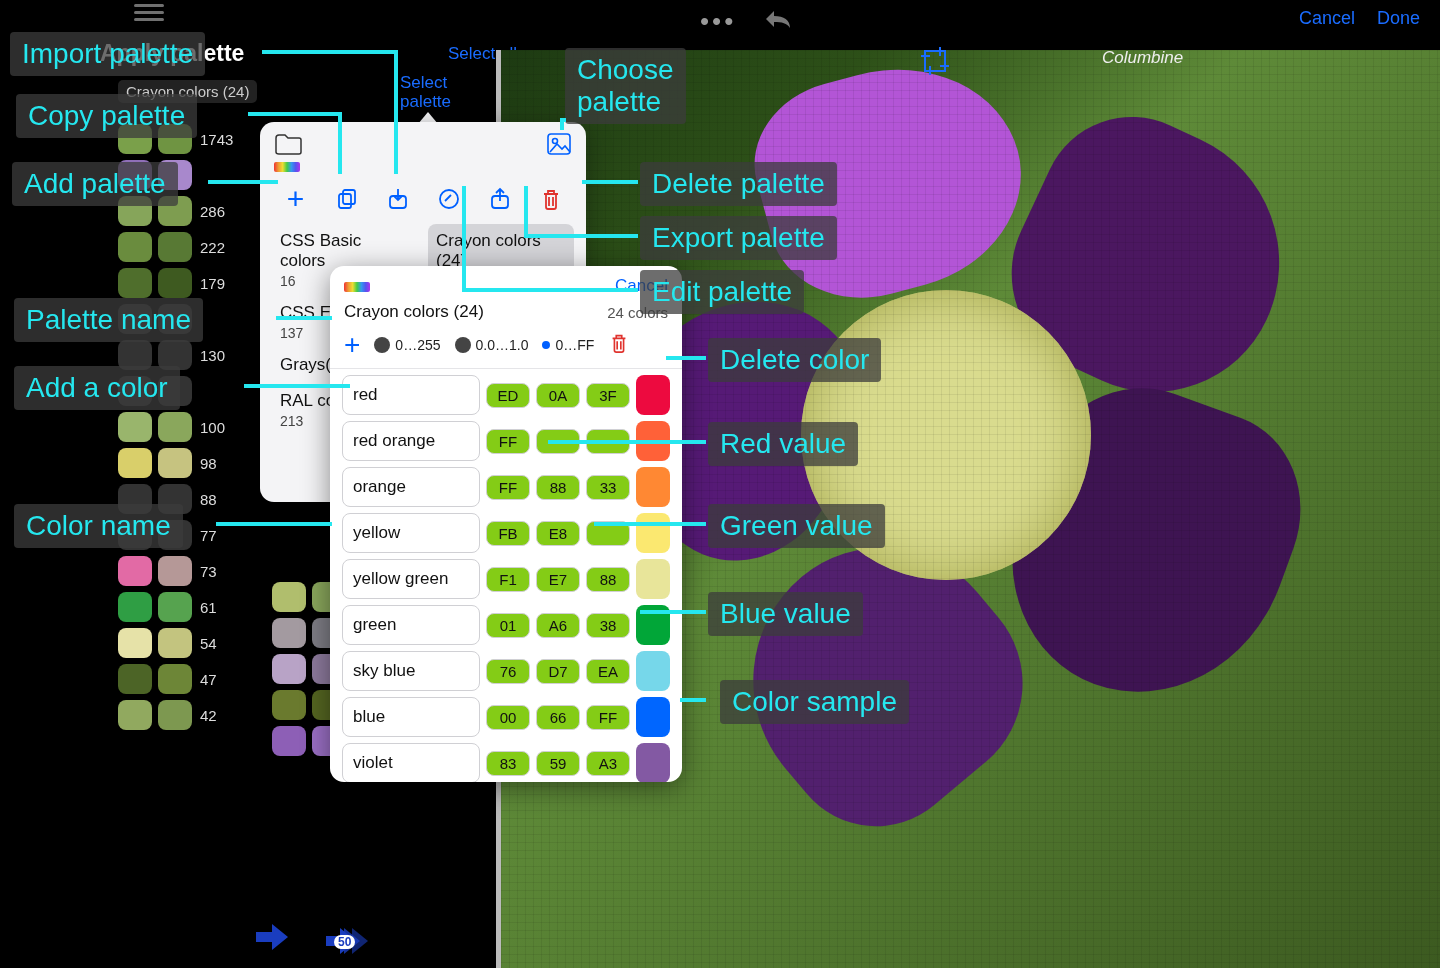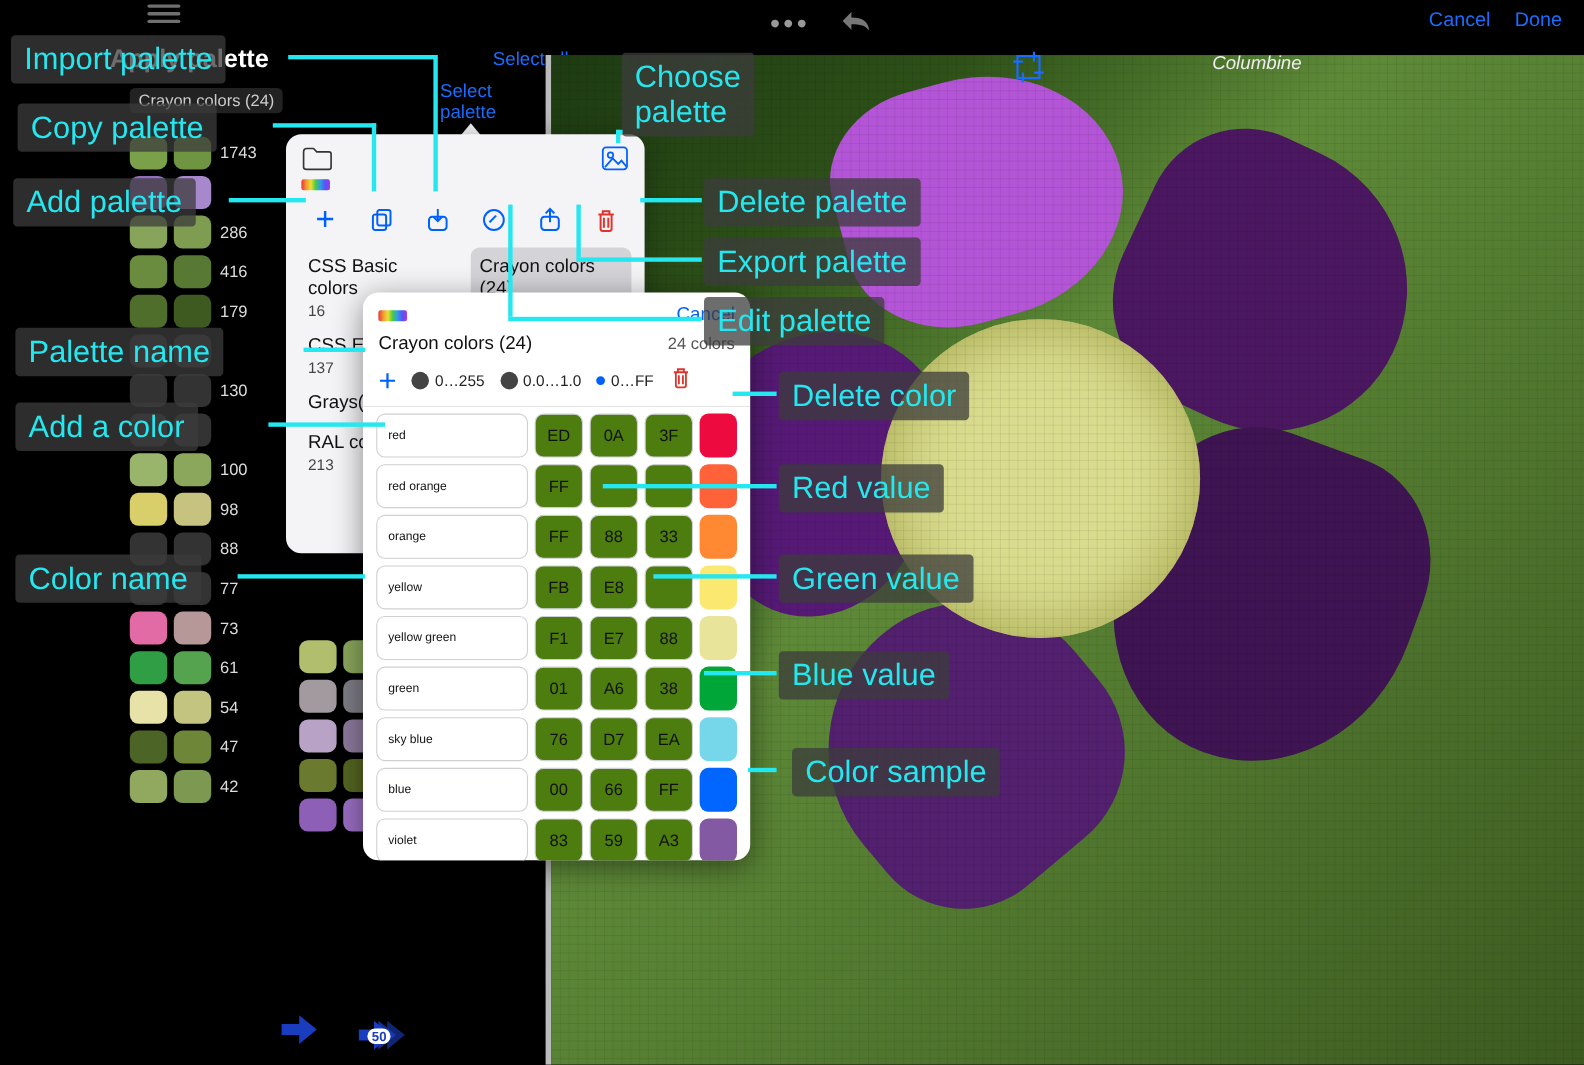--- a/index.html
+++ b/index.html
@@ -88,22 +88,22 @@
   .p2-count { color:#555; font-size:15px;}
   .p2-controls { display:flex; align-items:center; gap:14px; padding:2px 14px 10px 14px; border-bottom:1px solid #e5e5e8;}
   .p2-controls .plus{ font-size:28px; }
   .radio { display:flex; align-items:center; gap:5px; color:#222; font-size:14px;}
   .radio .dot{ width:16px;height:16px;border-radius:50%;background:#444;}
   .radio.sel .dot{ background:#fff; border:4px solid #0060ff; width:8px;height:8px;}
   .p2-trash svg{ width:22px;height:22px; stroke:#e0332e; fill:none; stroke-width:1.8;}
 
   .color-rows { padding:6px 12px 0 12px; display:flex; flex-direction:column; gap:6px; overflow:hidden;}
   .crow { display:flex; gap:6px; align-items:center;}
-  .cname { flex:1; height:40px; border:1px solid #d0d0d4; border-radius:8px; padding:0 10px; color:#111; font-size:11px; display:flex; align-items:center; background:#fff;}
-  .cval { width:44px; height:40px; border:1px solid #d0d0d4; border-radius:8px; color:#111; font-size:15px; display:flex; align-items:center; justify-content:center; background:#4d7c0f;}
+  .cname { flex:1; height:40px; border:1px solid #d0d0d4; border-radius:8px; padding:0 10px; color:#111; font-size:17px; display:flex; align-items:center; background:#fff;}
+  .cval { width:44px; height:25px; border:1px solid #d0d0d4; border-radius:8px; color:#111; font-size:15px; display:flex; align-items:center; justify-content:center; background:#84cc16;}
   .csw { width:34px; height:40px; border-radius:8px;}
 
   
   .lg { position:absolute; background:rgba(60,60,60,.75); color:#25e7ef; font-size:28px; padding:6px 12px; border-radius:4px; white-space:nowrap;}
   .conn { position:absolute; background:#25e7ef; height:4px;}
   .connv { position:absolute; background:#25e7ef; width:4px;}
 </style>
 </head>
 <body>
 
@@ -143,21 +143,21 @@
       <span class="cnt"></span>
     </div>
     <div class="swatch-row">
       <div class="sw" style="background:#86a55a"></div>
       <div class="sw" style="background:#7e9d50"></div>
       <span class="cnt">286</span>
     </div>
     <div class="swatch-row">
       <div class="sw" style="background:#6a8c3e"></div>
       <div class="sw" style="background:#587934"></div>
-      <span class="cnt">416</span>
+      <span class="cnt">222</span>
     </div>
     <div class="swatch-row">
       <div class="sw" style="background:#4f6e2c"></div>
       <div class="sw" style="background:#3e5a20"></div>
       <span class="cnt">179</span>
     </div>
     <div class="swatch-row">
       <div class="sw" style="background:#333333"></div>
       <div class="sw" style="background:#333333"></div>
       <span class="cnt"></span>

